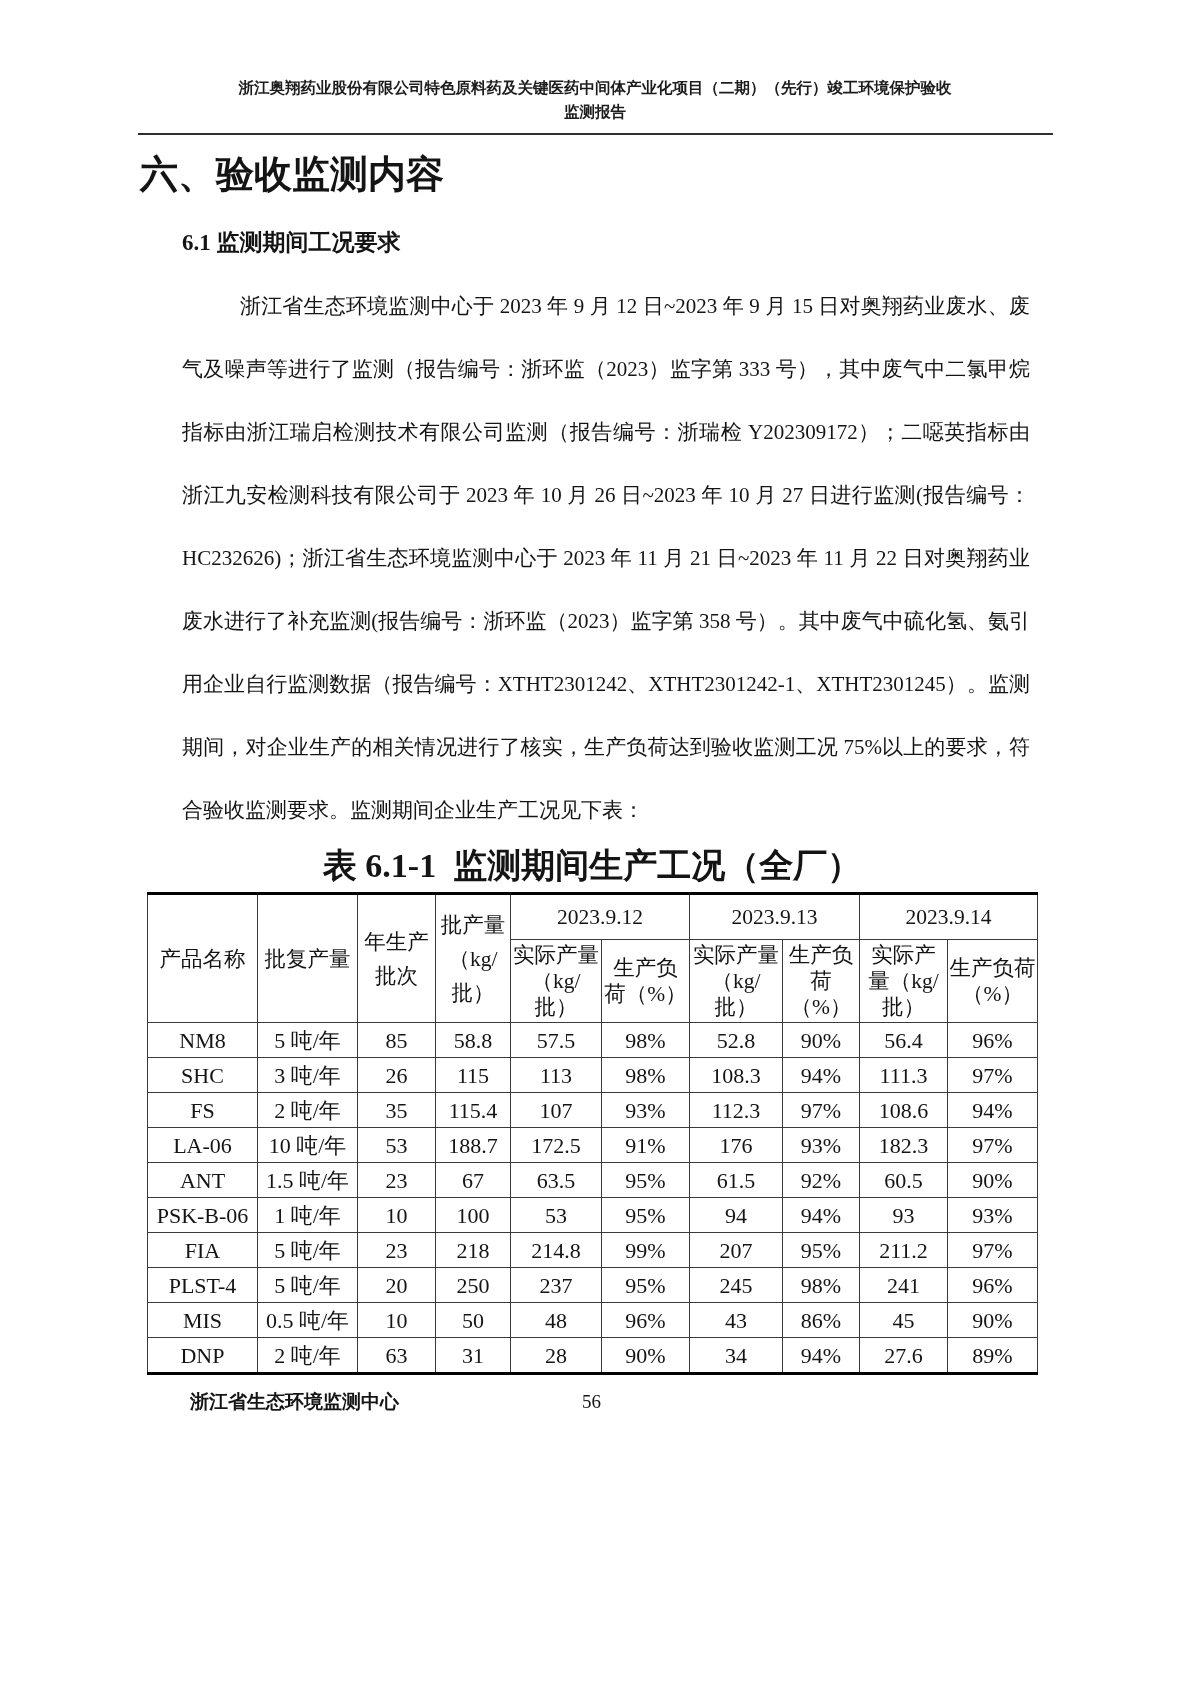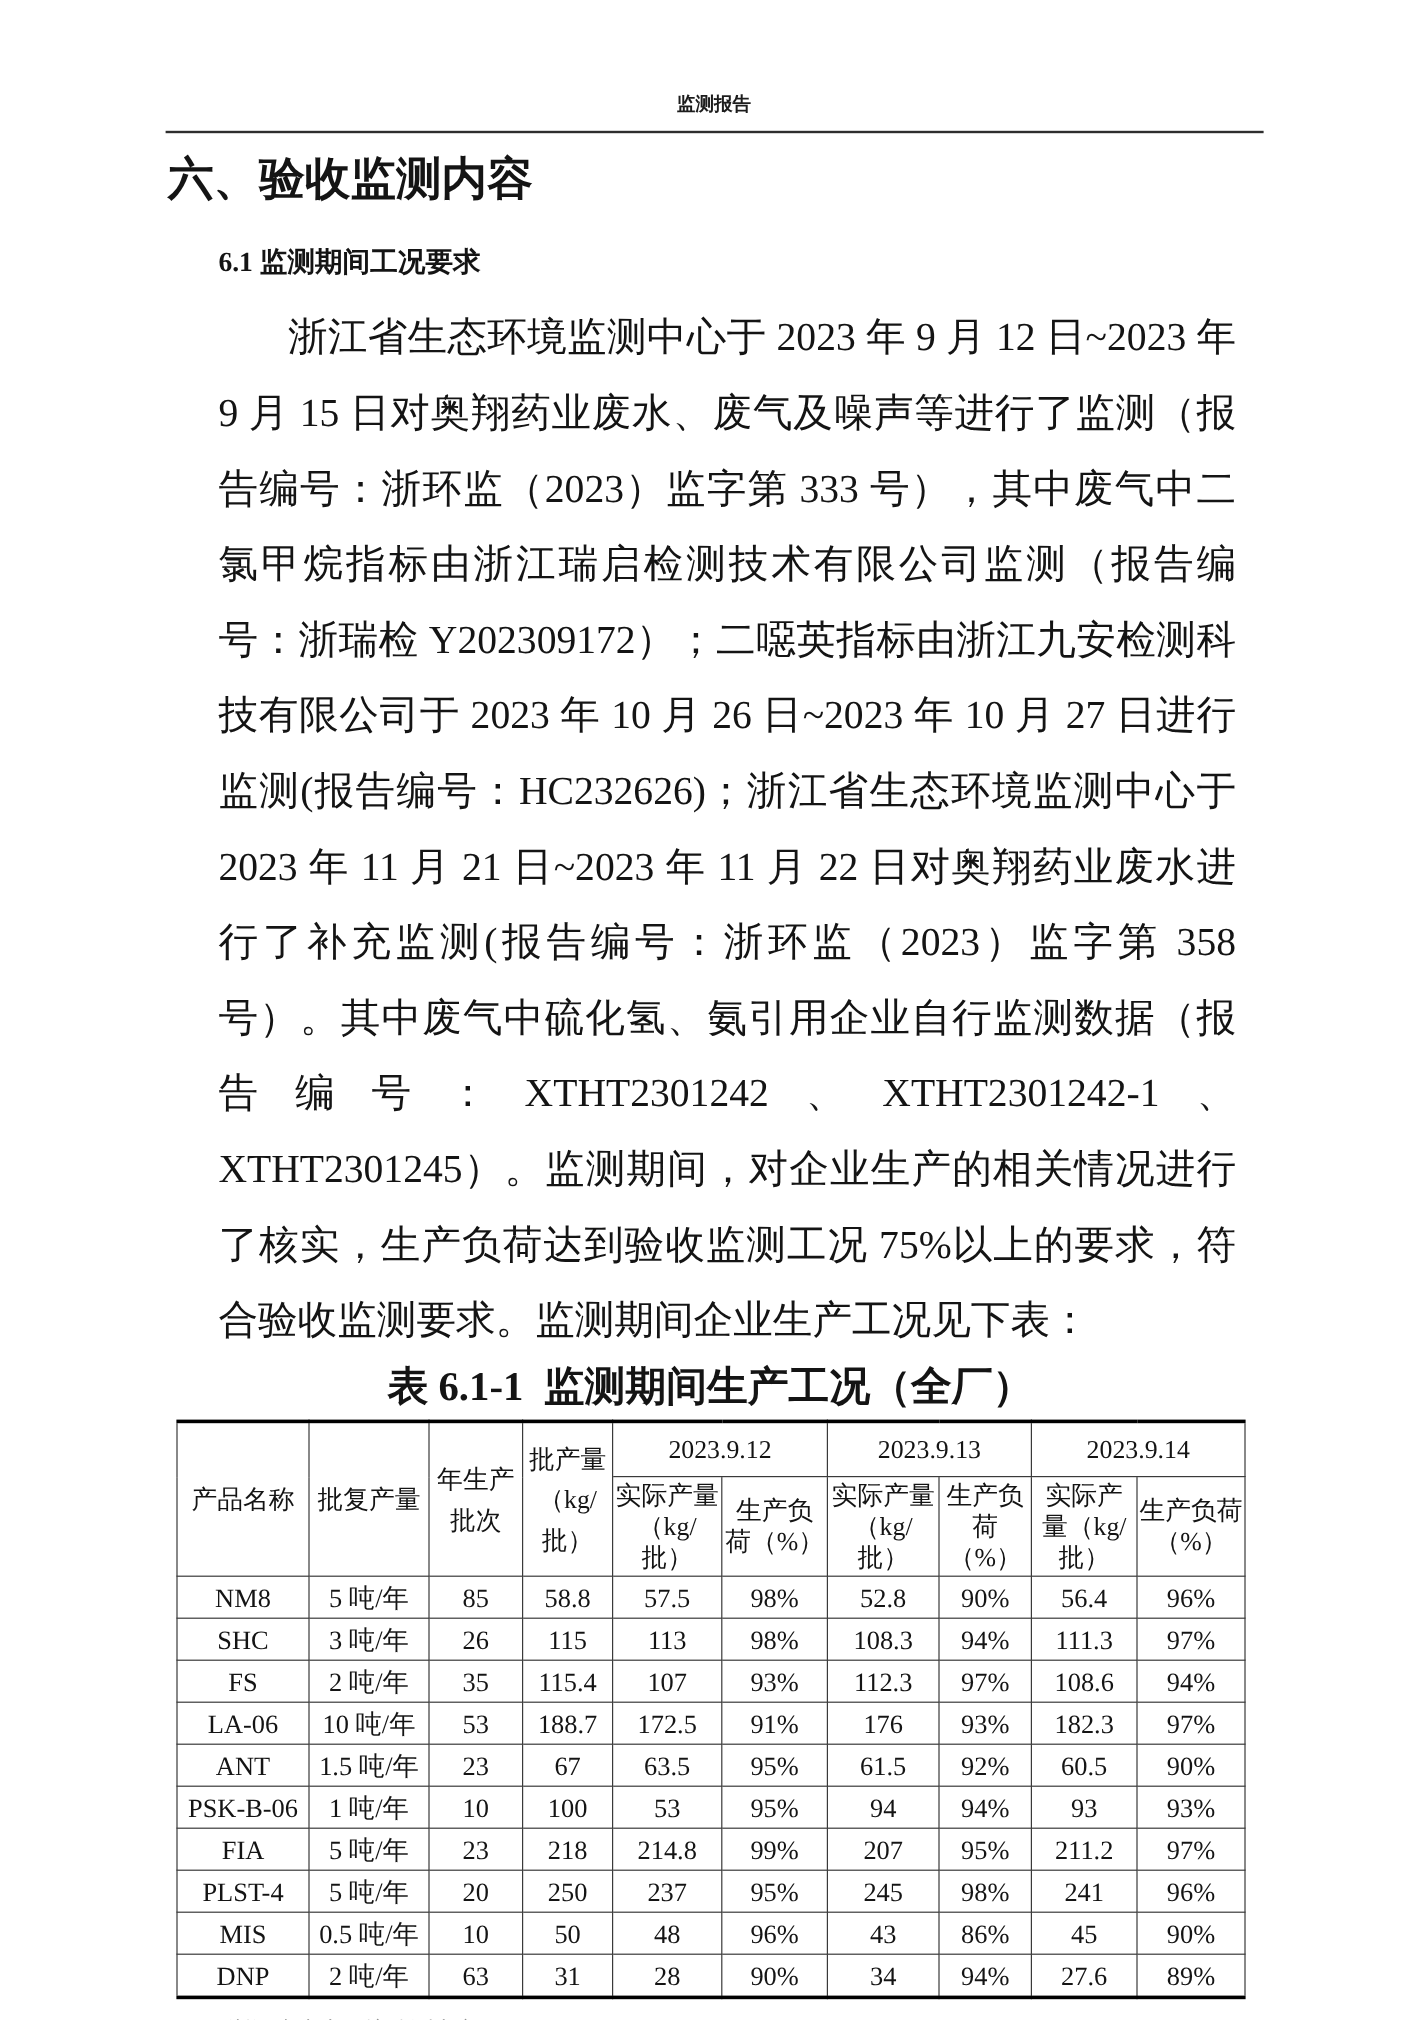--- a/index.html
+++ b/index.html
@@ -19,21 +19,21 @@
   .doc-title{
     margin:16px 140px 0 140px;text-align:left;
     font-size:38px;font-weight:bold;line-height:46px;
   }
   .section-heading{
     margin:27px 0 0 182px;
     font-size:23px;font-weight:bold;line-height:38px;
   }
   .body-paragraph{
     margin:13px 0 0 182px;width:848px;
-    font-size:33px;line-height:63px;
+    font-size:21px;line-height:63px;
     text-align:justify;text-indent:58px;
     word-break:break-word;
   }
   .table-caption{
     margin:8px 0 0 147px;width:890px;text-align:center;
     font-size:34px;font-weight:bold;line-height:32px;
     white-space:pre-wrap;
   }
   table.production{
     margin:10px 0 0 147px;width:890px;
@@ -53,27 +53,28 @@
   table.production thead tr.date-row th{
     height:40px;line-height:34px;
   }
   table.production tbody td{
     font-size:22px;line-height:29px;height:30px;
   }
   .page-footer{
     position:relative;margin:14px 0 0 0;height:26px;
     font-size:19px;line-height:26px;
   }
-  .footer-org{position:absolute;left:190px;top:0;}
+  .footer-org{position:absolute;left:190px;top:0;font-weight:bold;}
   .footer-num{position:absolute;left:582px;top:0;}
 </style>
 </head>
 <body>
 
 <div class="page-header">
+  <div>浙江奥翔药业股份有限公司特色原料药及关键医药中间体产业化项目（二期）（先行）竣工环境保护验收</div>
   <div>监测报告</div>
 </div>
 <div class="header-rule"></div>
 
 <div class="doc-title">六、验收监测内容</div>
 
 <div class="section-heading">6.1 监测期间工况要求</div>
 
 <div class="body-paragraph">浙江省生态环境监测中心于 2023 年 9 月 12 日~2023 年 9 月 15 日对奥翔药业废水、废气及噪声等进行了监测（报告编号：浙环监（2023）监字第 333 号），其中废气中二氯甲烷指标由浙江瑞启检测技术有限公司监测（报告编号：浙瑞检 Y202309172）；二噁英指标由浙江九安检测科技有限公司于 2023 年 10 月 26 日~2023 年 10 月 27 日进行监测(报告编号：HC232626)；浙江省生态环境监测中心于 2023 年 11 月 21 日~2023 年 11 月 22 日对奥翔药业废水进行了补充监测(报告编号：浙环监（2023）监字第 358 号）。其中废气中硫化氢、氨引用企业自行监测数据（报告编号：XTHT2301242、XTHT2301242-1、XTHT2301245）。监测期间，对企业生产的相关情况进行了核实，生产负荷达到验收监测工况 75%以上的要求，符合验收监测要求。监测期间企业生产工况见下表：</div>
 

